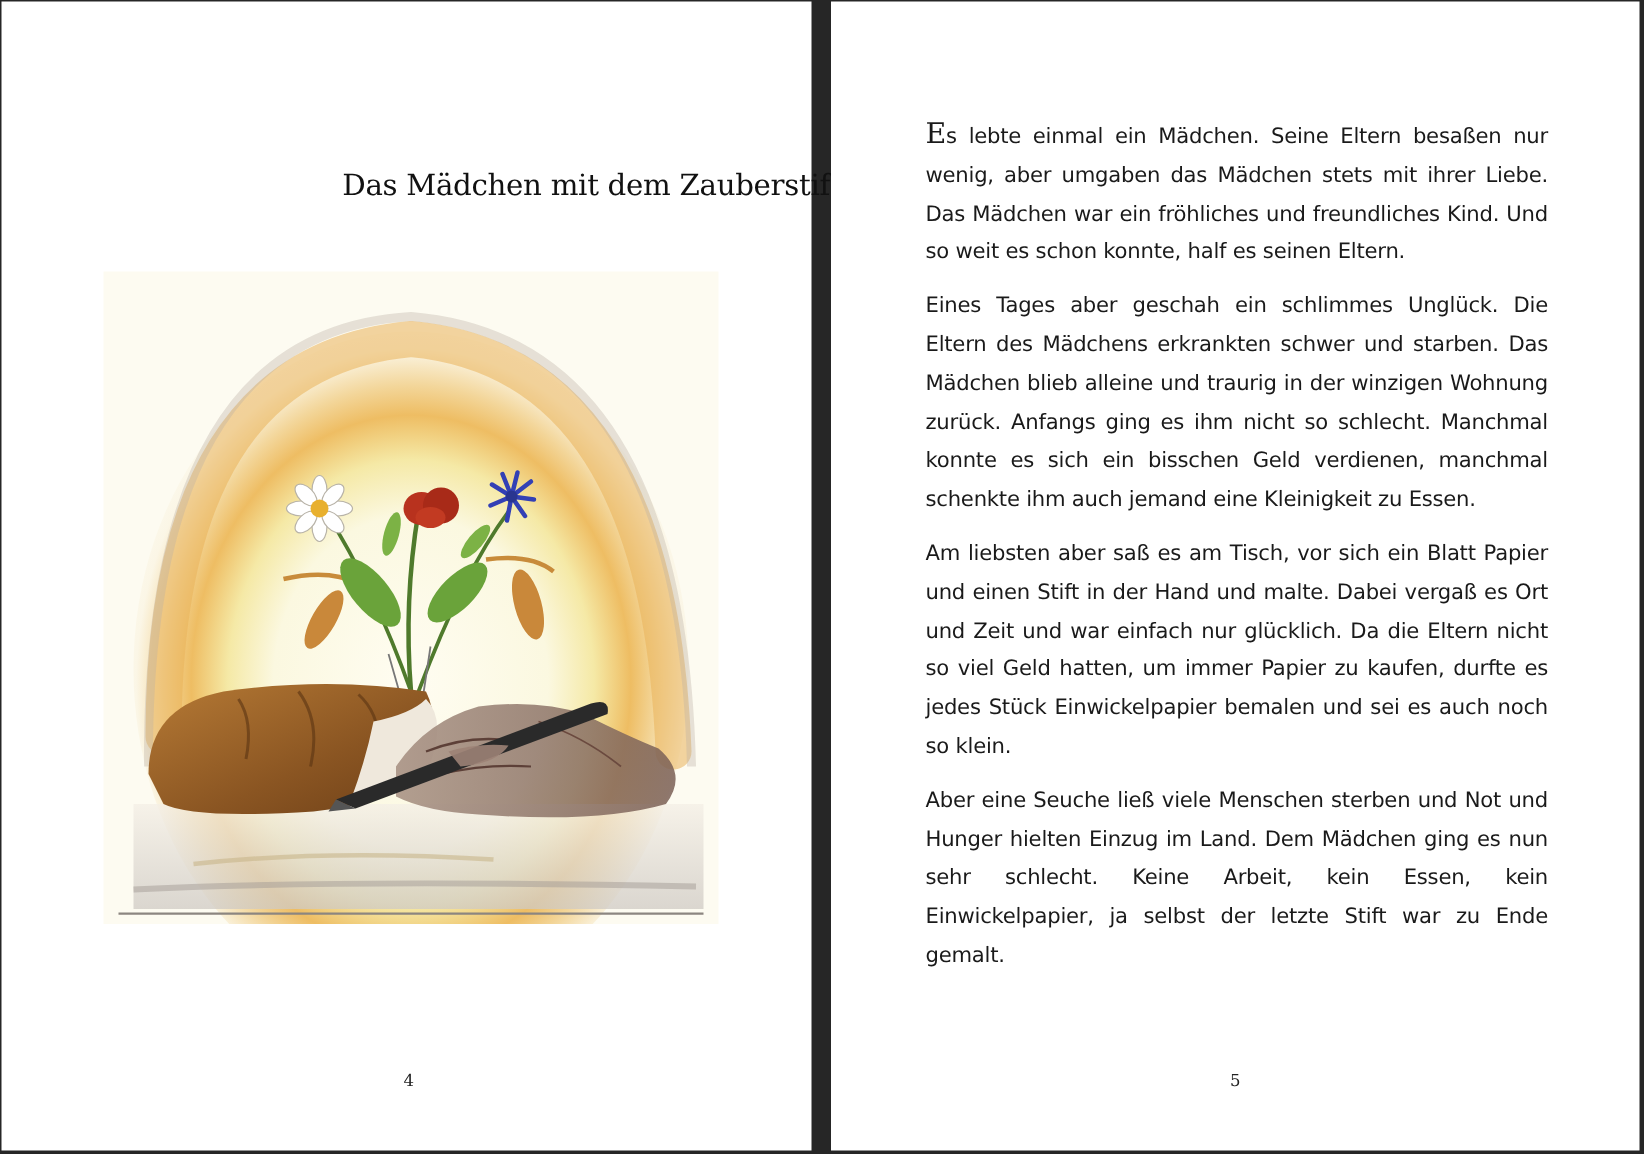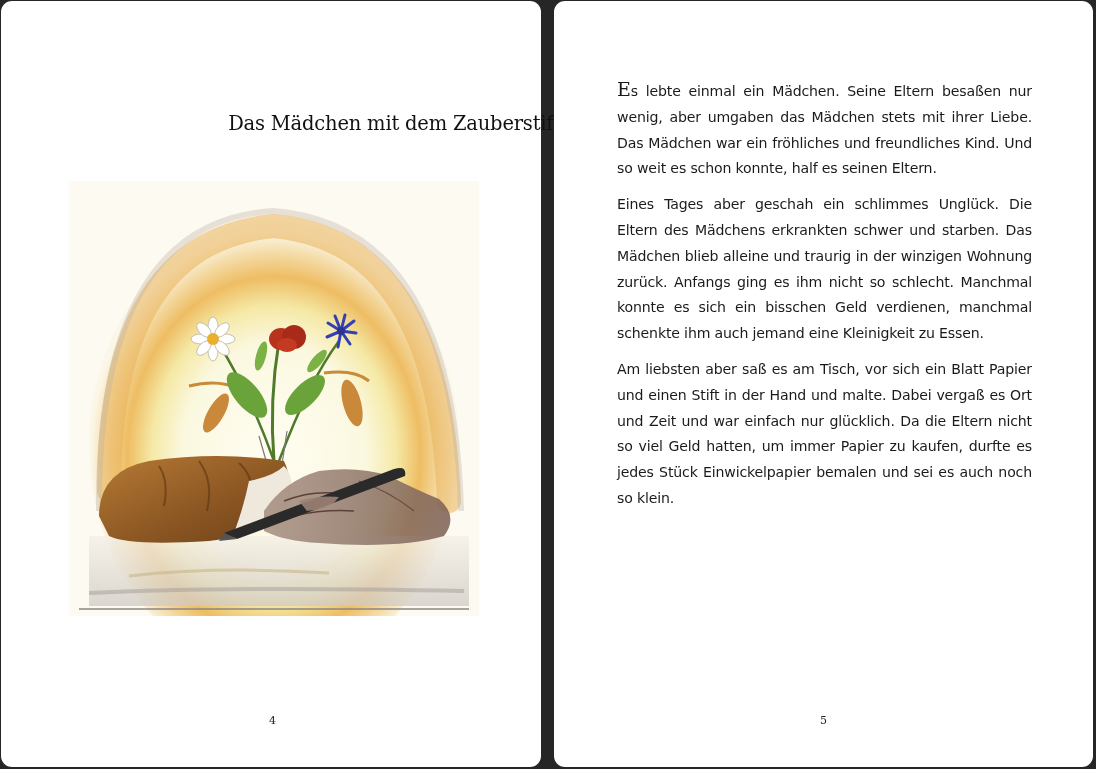--- a/index.html
+++ b/index.html
@@ -12,21 +12,20 @@
       background: #262626;
       position: relative;
       overflow: hidden;
       font-family: "DejaVu Sans", sans-serif;
     }
     .page {
       position: absolute;
       top: 1px;
       height: 766px;
       background: #ffffff;
-      border-radius: 11px;
     }
     .page-left {
       left: 1px;
       width: 540px;
     }
     .page-right {
       left: 554px;
       width: 539px;
     }
     .story-title {
@@ -197,16 +196,17 @@
   </div>
 
   <div class="page-number">4</div>
 </div>
 
 <div class="page page-right">
   <div class="text-block">
     <p><span class="dropcap">E</span><span>s lebte einmal ein Mädchen. Seine Eltern besaßen nur wenig, aber umgaben das Mädchen stets mit ihrer Liebe. Das Mädchen war ein fröhliches und freundliches Kind. Und so weit es schon konnte, half es seinen Eltern.</span></p>
     <p>Eines Tages aber geschah ein schlimmes Unglück. Die Eltern des Mädchens erkrankten schwer und starben. Das Mädchen blieb alleine und traurig in der winzigen Wohnung zurück. Anfangs ging es ihm nicht so schlecht. Manchmal konnte es sich ein bisschen Geld verdienen, manchmal schenkte ihm auch jemand eine Kleinigkeit zu Essen.</p>
     <p>Am liebsten aber saß es am Tisch, vor sich ein Blatt Papier und einen Stift in der Hand und malte. Dabei vergaß es Ort und Zeit und war einfach nur glücklich. Da die Eltern nicht so viel Geld hatten, um immer Papier zu kaufen, durfte es jedes Stück Einwickelpapier bemalen und sei es auch noch so klein.</p>
+    <p>Aber eine Seuche ließ viele Menschen sterben und Not und Hunger hielten Einzug im Land. Dem Mädchen ging es nun sehr schlecht. Keine Arbeit, kein Essen, kein Einwickelpapier, ja selbst der letzte Stift war zu Ende gemalt.</p>
   </div>
 
   <div class="page-number">5</div>
 </div>
 
 </body></html>

